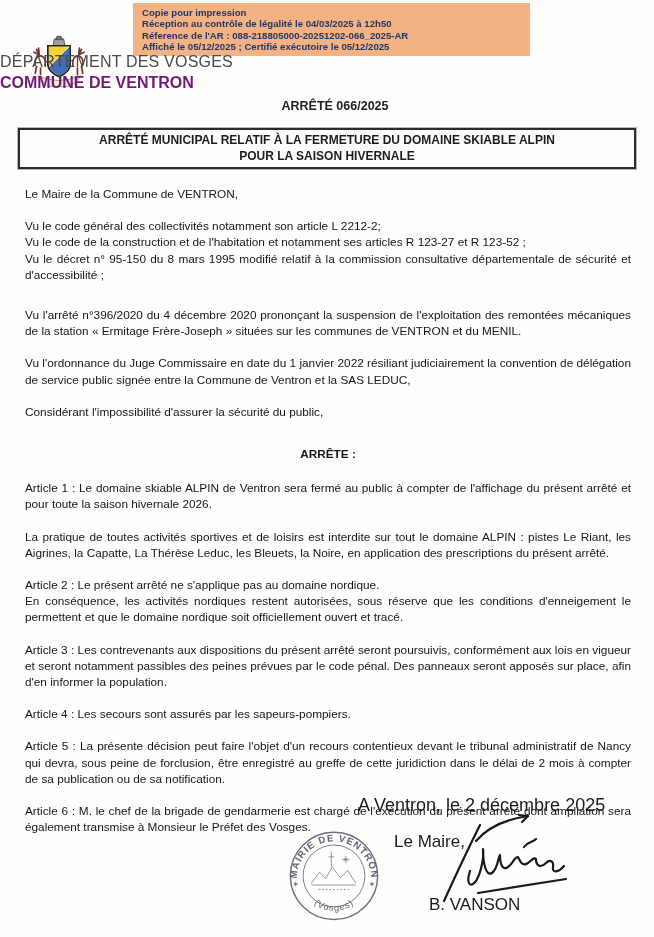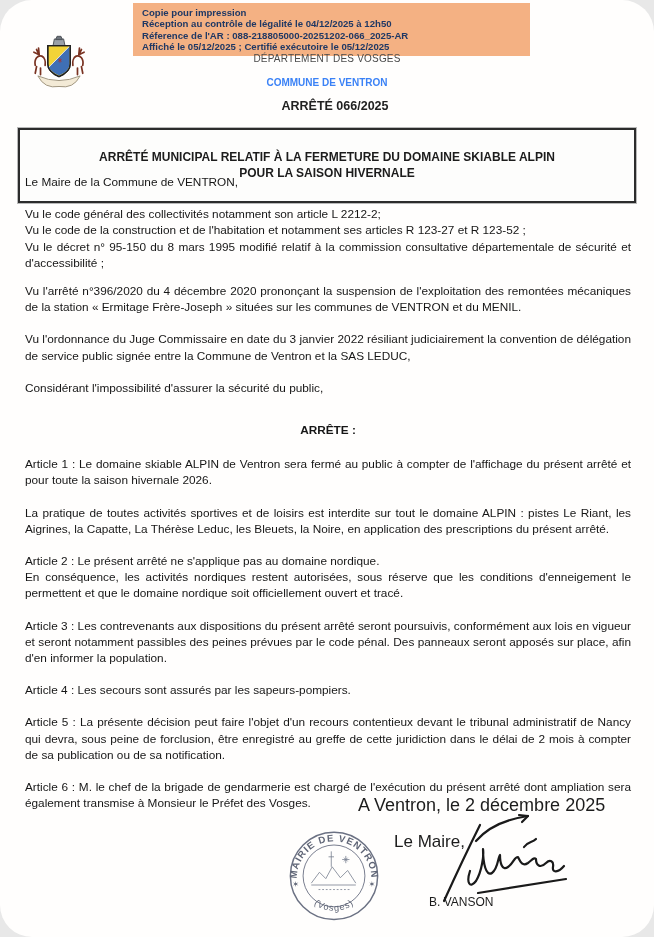--- a/index.html
+++ b/index.html
@@ -1,58 +1,58 @@
 <!DOCTYPE html>
 <html><head>
 <meta charset="utf-8">
 <style>
   html,body{margin:0;padding:0;background:#e8e8e8;}
   .page{position:relative;width:654px;height:937px;background:#fffefd;
-        font-family:"Liberation Sans",sans-serif;color:#1c1c1c;overflow:hidden;margin:0 auto;border-radius:32px;}
+        font-family:"Liberation Sans",sans-serif;color:#1c1c1c;overflow:hidden;margin:0 auto;}
   
   .ar-stamp{position:absolute;left:133px;top:3px;width:397px;box-sizing:border-box;
             padding:4px 9px;font-size:9.6px;line-height:11.3px;font-weight:bold;}
   
   .coa{position:absolute;left:26px;top:35px;}
   
-  .hdr{position:absolute;top:53px;left:0;width:100%;text-align:center;font-size:10px;}
+  .hdr{position:absolute;top:53px;left:0;width:100%;font-size:16px;}
   .hdr-dept{color:#4a4a4a;letter-spacing:.2px;}
-  .hdr-commune{font-weight:bold;color:#3b82f6;margin-top:13px;}
+  .hdr-commune{font-weight:bold;color:#701a75;margin-top:3px;}
   .decree-no{position:absolute;top:99px;left:8px;width:100%;text-align:center;
              font-weight:bold;font-size:12.5px;color:#222;}
   
   .title-box{position:absolute;top:128px;left:18px;width:618px;box-sizing:border-box;
              border:2px solid #2c2c2c;outline:1px solid #b9b9b9;text-align:center;
-             font-weight:bold;font-size:12px;line-height:15.5px;padding:20px 14px;background:#fdfdfc;}
+             font-weight:bold;font-size:12px;line-height:15.5px;padding:3px 14px;background:#fdfdfc;}
   
   .content{position:absolute;top:174px;left:25px;width:606px;font-size:11.8px;
            line-height:16.2px;color:#161616;}
   .para{margin:0 0 16px 0;text-align:justify;}
   .tight{margin:0;text-align:justify;}
-  .blocksp{margin-bottom:12px;}
-  .salutation{margin:0 0 16px 0;}
+  .blocksp{margin-bottom:24px;}
+  .salutation{margin:12px 0 16px 0;}
   .considerant{margin:0 0 26px 0;}
   .arrete-head{text-align:center;font-weight:bold;margin:16px 0 18px 0;}
   .b{font-weight:normal;}
   
   .footer{position:absolute;left:0;top:793px;width:654px;height:144px;}
   .place-date{position:absolute;left:358px;top:2px;font-size:18px;}
   .mayor-title{position:absolute;left:394px;top:39px;font-size:17px;}
-  .signatory-name{position:absolute;left:393px;top:102px;font-size:12px;margin-left:36px;}
+  .signatory-name{position:absolute;left:393px;top:102px;font-size:17px;margin-left:36px;}
   .seal{position:absolute;left:284px;top:28px;}
   .sig{position:absolute;left:426px;top:18px;}
 </style>
 </head>
 <body>
 
 <div class="page">
 
   <div class="ar-stamp" id="ar-stamp" style="background: rgb(244, 177, 131); color: rgb(31, 56, 100);">
     <div>Copie pour impression</div>
-    <div>Réception au contrôle de légalité le 04/12/2025 à 12h50</div>
+    <div>Réception au contrôle de légalité le 04/03/2025 à 12h50</div>
     <div>Réference de l'AR : 088-218805000-20251202-066_2025-AR</div>
     <div>Affiché le 05/12/2025 ; Certifié exécutoire le 05/12/2025</div>
   </div>
 
   <div class="coa">
     <svg width="66" height="66" viewBox="0 0 100 100">
 
       <g stroke="#7a3322" stroke-width="2.6" fill="none" stroke-linecap="round">
         <path d="M14,46 C12,36 18,30 24,32 C28,34 30,40 29,46"></path>
         <path d="M20,30 l-4,-8 m4,8 l-8,-4 m8,4 l-1,-10"></path>
@@ -91,21 +91,21 @@
   <div class="content">
     <p class="salutation">Le Maire de la Commune de VENTRON,</p>
 
     <div class="blocksp">
       <p class="tight">Vu le code général des collectivités notamment son article L 2212-2;</p>
       <p class="tight">Vu le code de la construction et de l'habitation et notamment ses articles R 123-27 et R 123-52 ;</p>
       <p class="tight">Vu le décret n° 95-150 du 8 mars 1995 modifié relatif à la commission consultative départementale de sécurité et d'accessibilité ;</p>
     </div>
 
     <p class="para">Vu l'arrêté n°396/2020 du 4 décembre 2020 prononçant la suspension de l'exploitation des remontées mécaniques de la station « Ermitage Frère-Joseph » situées sur les communes de VENTRON et du MENIL.</p>
-    <p class="para">Vu l'ordonnance du Juge Commissaire en date du 3 janvier 2022 résiliant judiciairement la convention de délégation de service public signée entre la Commune de Ventron et la SAS LEDUC,</p>
+    <p class="para">Vu l'ordonnance du Juge Commissaire en date du 1 janvier 2022 résiliant judiciairement la convention de délégation de service public signée entre la Commune de Ventron et la SAS LEDUC,</p>
     <p class="considerant">Considérant l'impossibilité d'assurer la sécurité du public,</p>
 
     <p class="arrete-head">ARRÊTE :</p>
 
     <p class="para"><span class="b">Article 1 :</span><span> Le domaine skiable </span><span class="b">ALPIN</span><span> de Ventron sera fermé au public à compter de l'affichage du présent arrêté et pour toute la saison hivernale 2026.</span></p>
 
     <p class="para"><span>La pratique de toutes activités sportives et de loisirs est interdite sur tout le domaine </span><span class="b">ALPIN</span><span> : pistes Le Riant, les Aigrines, la Capatte, La Thérèse Leduc, les Bleuets, la Noire, en application des prescriptions du présent arrêté.</span></p>
 
     <p class="tight"><span class="b">Article 2 :</span><span> Le présent arrêté ne s'applique pas au domaine nordique.</span></p>
     <p class="para">En conséquence, les activités nordiques restent autorisées, sous réserve que les conditions d'enneigement le permettent et que le domaine nordique soit officiellement ouvert et tracé.</p>

